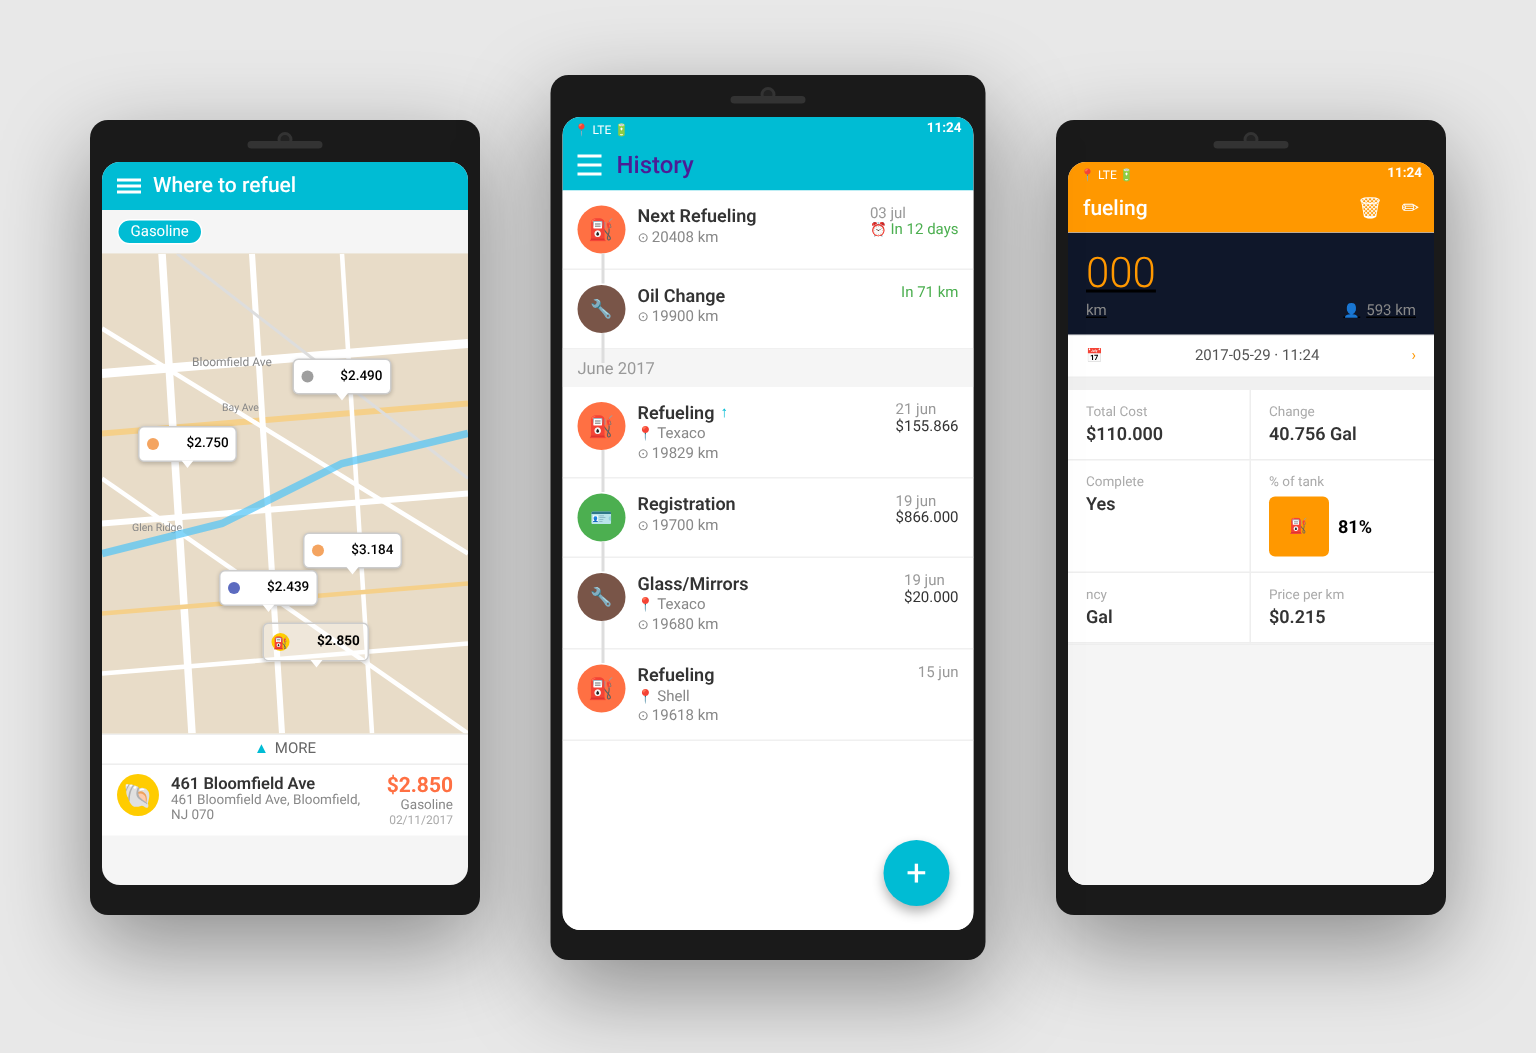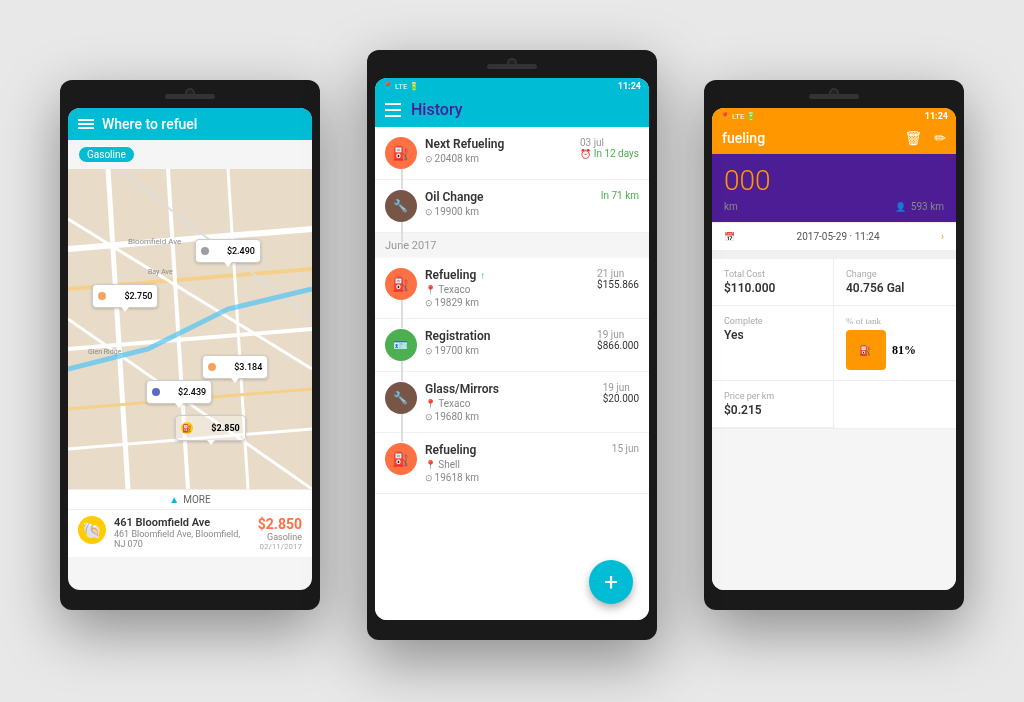--- a/index.html
+++ b/index.html
@@ -397,23 +397,24 @@
       gap: 12px;
     }
 
     .right-content {
       background: #f5f5f5;
       flex: 1;
       overflow-y: auto;
     }
 
     .odometer-section {
-      background: #4c1d95;
+      background: #0f172a;
       padding: 10px 12px;
       border-bottom: 1px solid #eee;
+      text-decoration: underline;
     }
 
     .odometer-value {
       color: #ff9800;
       font-size: 28px;
       font-weight: 300;
     }
 
     .odometer-sub {
       display: flex;
@@ -785,29 +786,33 @@
           <div class="detail-value">$110.000</div>
         </div>
         <div class="detail-cell">
           <div class="detail-label">Change</div>
           <div class="detail-value">40.756 Gal</div>
         </div>
         <div class="detail-cell">
           <div class="detail-label">Complete</div>
           <div class="detail-value">Yes</div>
         </div>
-        <div class="detail-cell" style="display:flex;flex-direction:column;align-items:flex-start;font-family:Liberation Serif, serif;">
+        <div class="detail-cell" style="display:flex;flex-direction:column;align-items:flex-start;">
           <div class="detail-label">% of tank</div>
           <div style="display:flex;align-items:center;gap:6px;margin-top:4px;">
             <div class="tank-visual">
               <span>⛽</span>
             </div>
             <span style="font-size:12px;font-weight:bold;">81%</span>
           </div>
         </div>
         <div class="detail-cell">
+          <div class="detail-label">ncy</div>
+          <div class="detail-value">Gal</div>
+        </div>
+        <div class="detail-cell">
           <div class="detail-label">Price per km</div>
           <div class="detail-value">$0.215</div>
         </div>
       </div>
     </div>
   </div>
 </div>
 
 </body></html>

